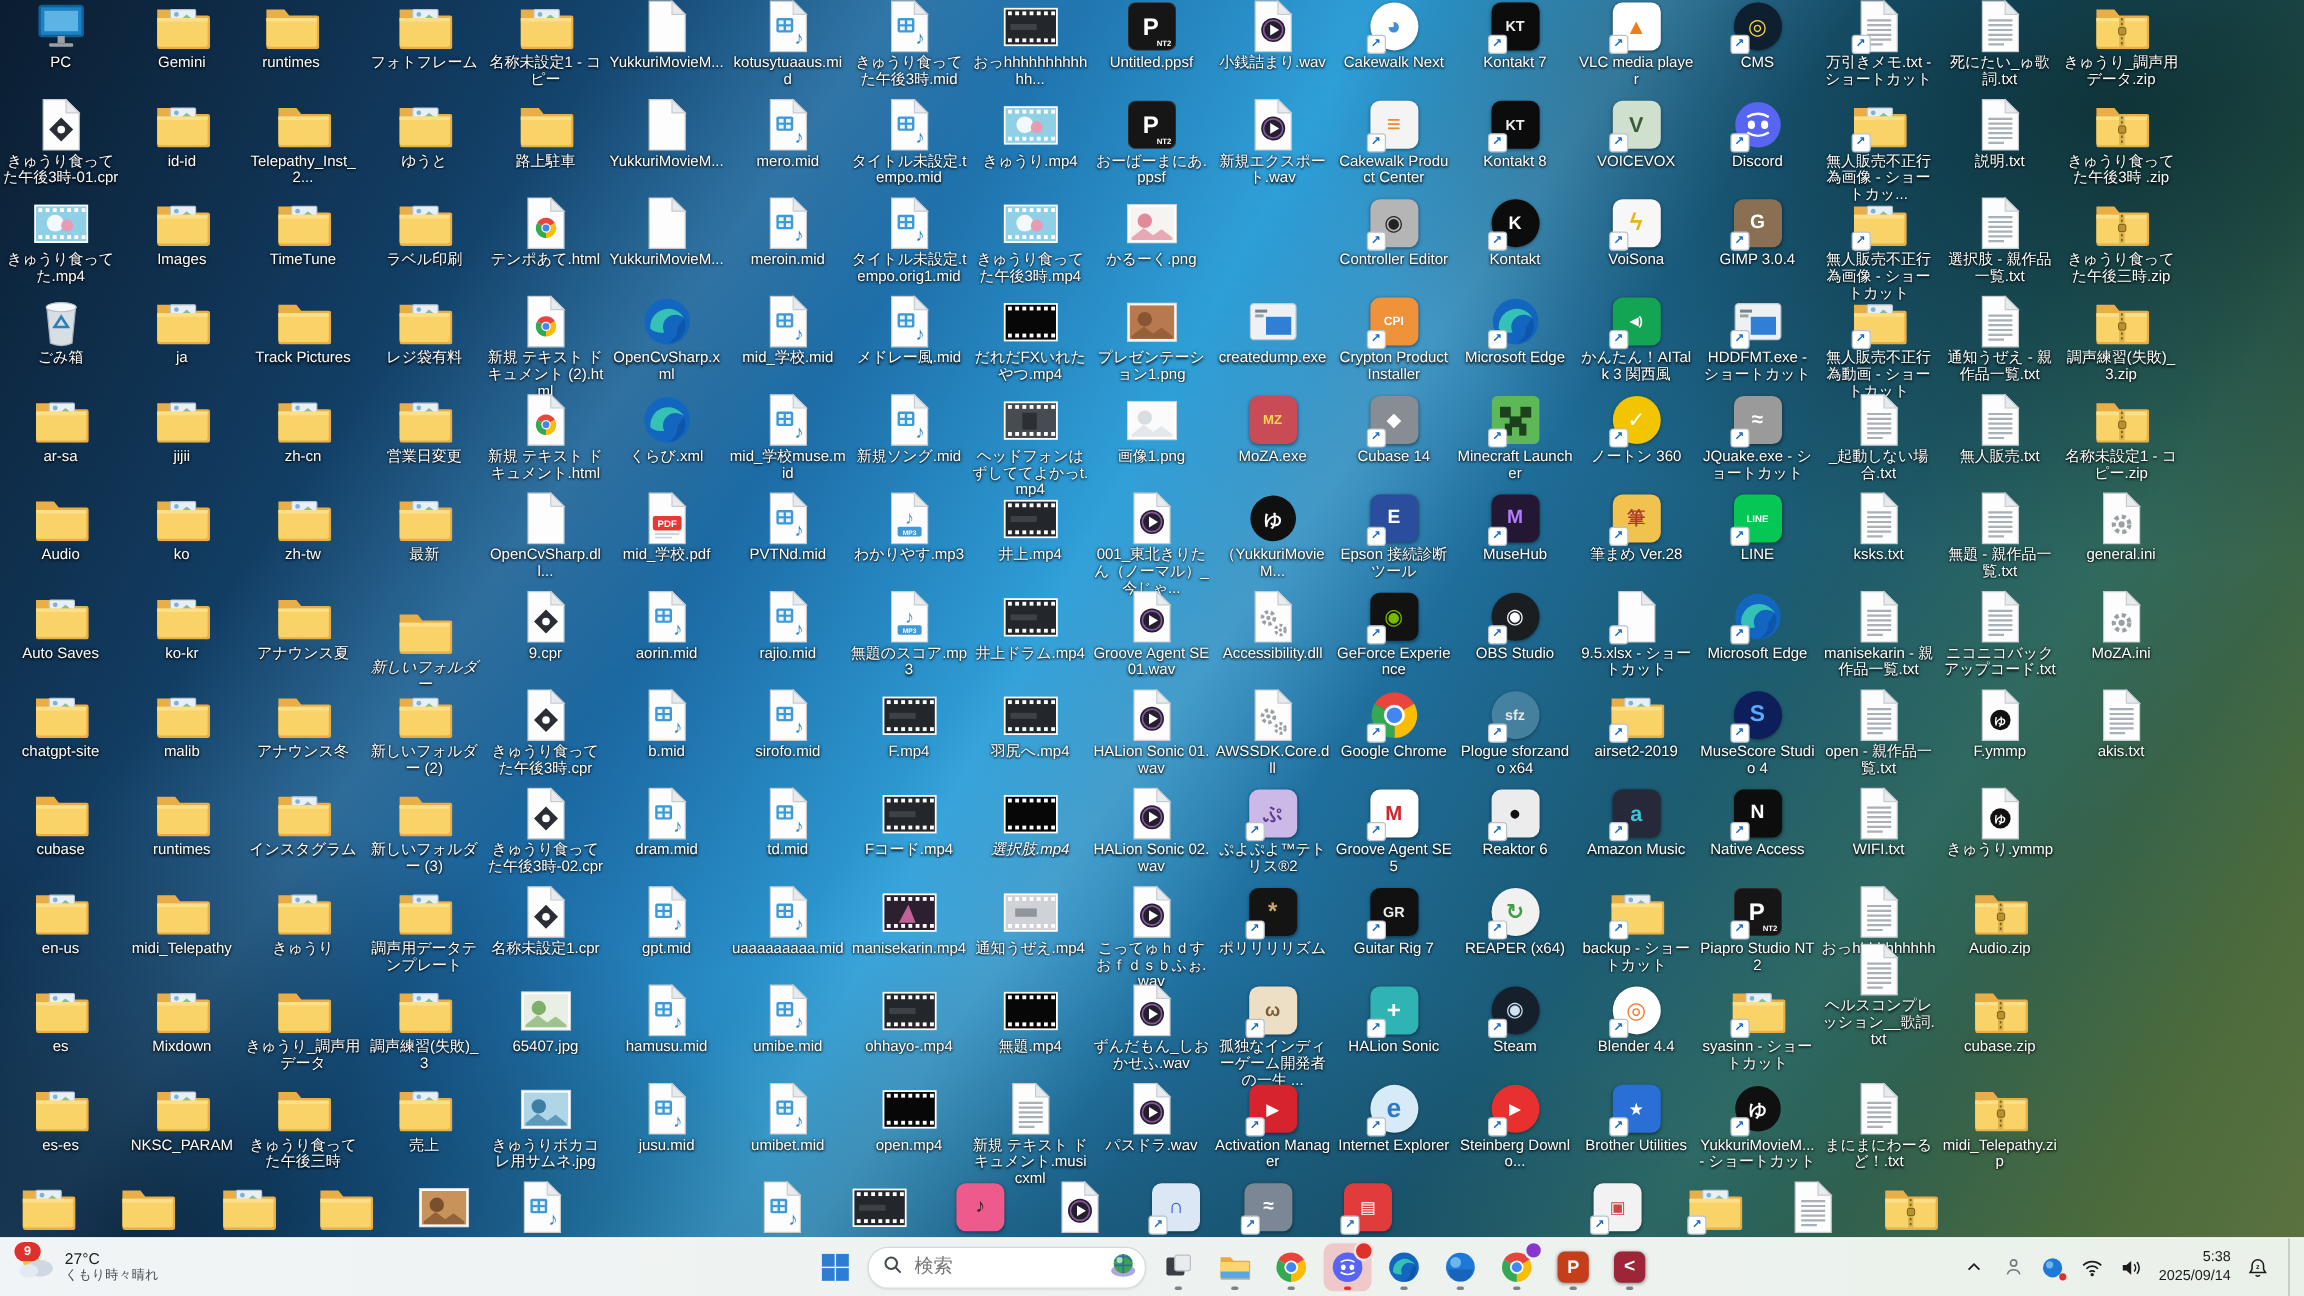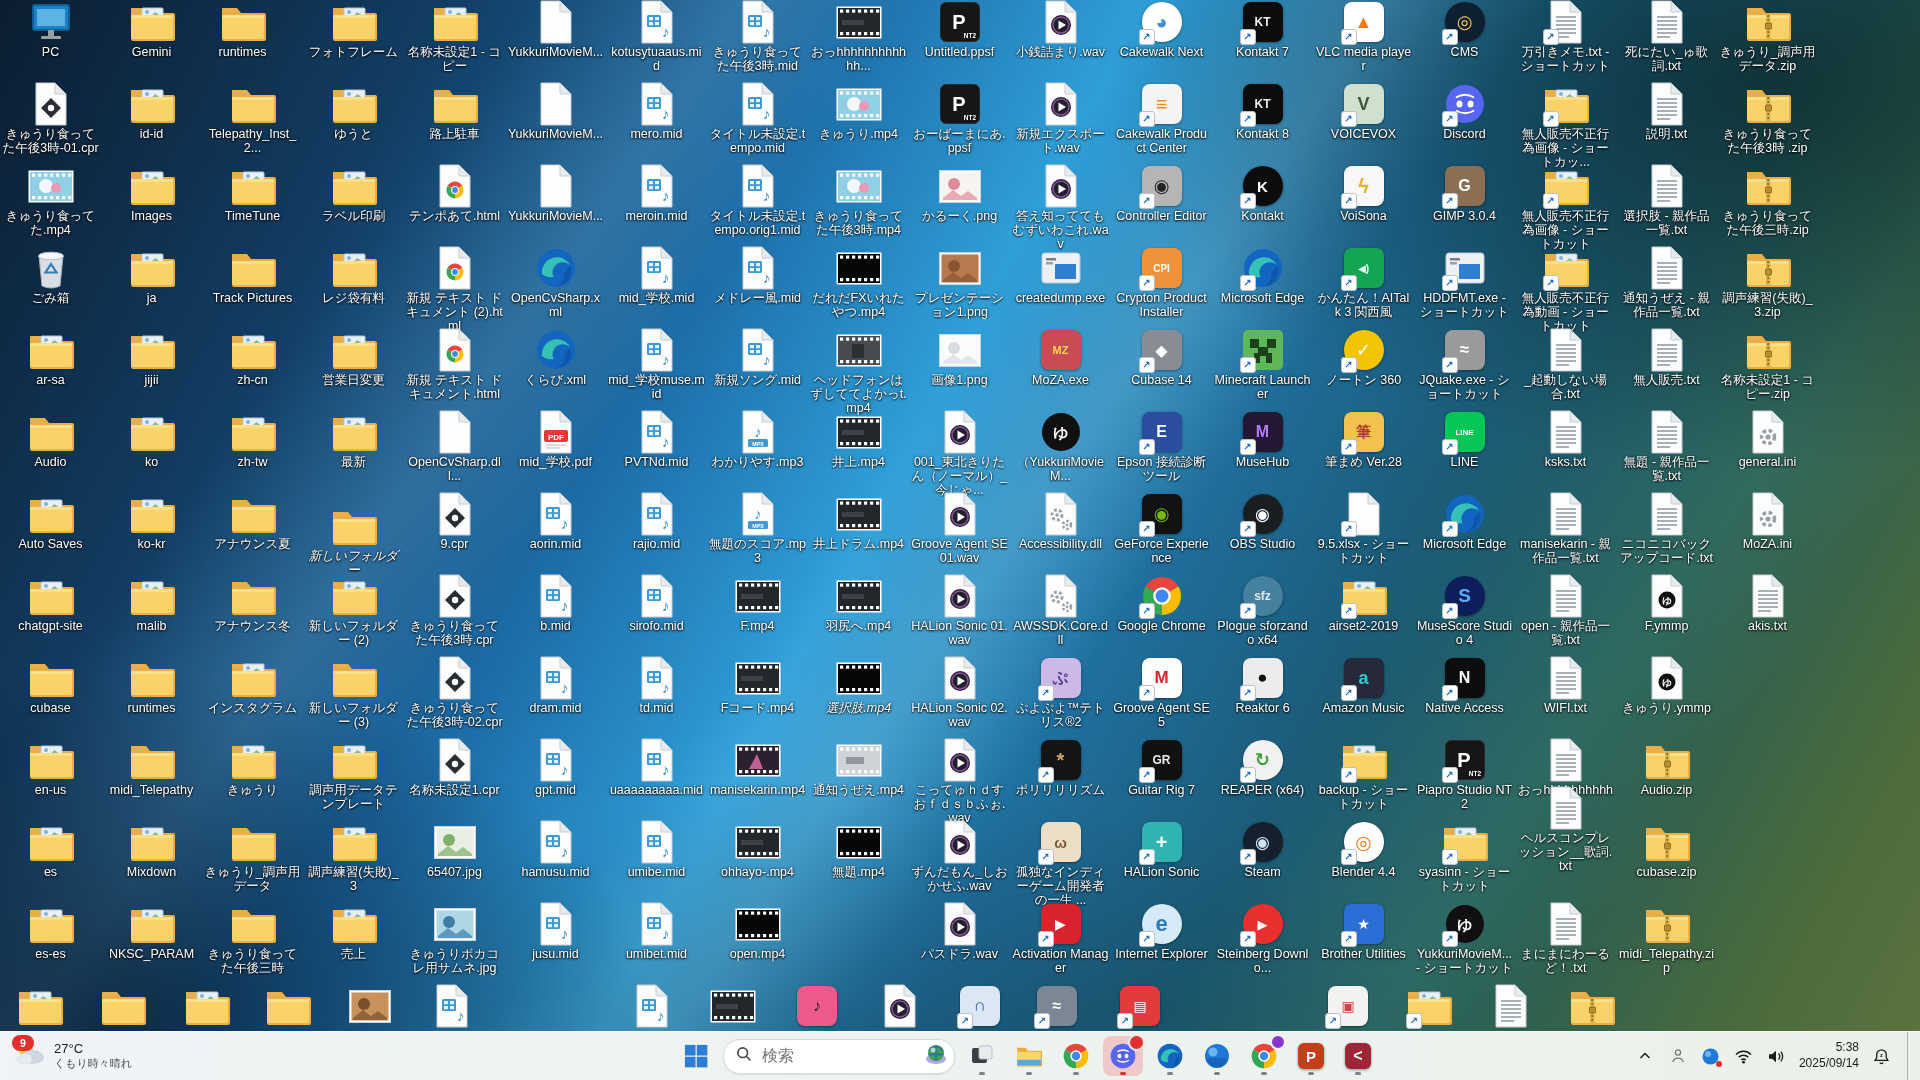--- a/index.html
+++ b/index.html
@@ -1618,20 +1618,30 @@
             <rect x="28" y="26" width="3.2" height="3.2"></rect>
             <rect x="34" y="3.5" width="3.2" height="3.2"></rect>
             <rect x="34" y="26" width="3.2" height="3.2"></rect>
             <rect x="40" y="3.5" width="3.2" height="3.2"></rect>
             <rect x="40" y="26" width="3.2" height="3.2"></rect>
           </g>
         </svg>
       </div>
       <div class="icon-label">無題.mp4</div>
     </div>
+    <div class="cell" style="left: 808px; top: 902px;">
+      <div class="icon-box">
+        <svg width="36" height="44" viewBox="0 0 36 44">
+          <path d="M3 1 h19 l11 11 v31 H3 z" fill="#fdfdfd" stroke="#c7ccd1"></path>
+          <path d="M22 1 l11 11 H22 z" fill="#e8ebee" stroke="#c7ccd1"></path>
+          <path d="M8 17 h20 M8 21 h20 M8 25 h20 M8 29 h20 M8 33 h20 M8 37 h13" stroke="#a8b0b8" stroke-width="1.8"></path>
+        </svg>
+      </div>
+      <div class="icon-label">新規 テキスト ドキュメント.musicxml</div>
+    </div>
     <div class="cell" style="left: 909px; top: 0px;">
       <div class="icon-box">
         <svg width="40" height="40" viewBox="0 0 40 40">
           <rect width="40" height="40" rx="7" fill="#161616" stroke="#3a3a3a"></rect>
           <text x="19" y="27" font-size="20" font-weight="bold" fill="#fff" text-anchor="middle">P</text>
           <text x="30" y="36" font-size="6.5" fill="#fff" text-anchor="middle" font-weight="bold">NT2</text>
         </svg>
       </div>
       <div class="icon-label">Untitled.ppsf</div>
     </div>
@@ -1778,32 +1788,20 @@
       <div class="icon-box">
         <svg width="36" height="44" viewBox="0 0 36 44">
           <path d="M3 1 h19 l11 11 v31 H3 z" fill="#fdfdfd" stroke="#c7ccd1"></path>
           <path d="M22 1 l11 11 H22 z" fill="#e8ebee" stroke="#c7ccd1"></path>
           <rect x="8" y="15" width="20" height="20" rx="10" fill="#241f2d"></rect>
           <circle cx="18" cy="25" r="8" fill="none" stroke="#8a55a0" stroke-width="1.4"></circle>
           <path d="M15.5 20.5 v9 l7.5 -4.5 z" fill="#fff"></path>
         </svg>
       </div>
       <div class="icon-label">新規エクスポート.wav</div>
-    </div>
-    <div class="cell" style="left: 1010px; top: 164px;">
-      <div class="icon-box">
-        <svg width="36" height="44" viewBox="0 0 36 44">
-          <path d="M3 1 h19 l11 11 v31 H3 z" fill="#fdfdfd" stroke="#c7ccd1"></path>
-          <path d="M22 1 l11 11 H22 z" fill="#e8ebee" stroke="#c7ccd1"></path>
-          <rect x="8" y="15" width="20" height="20" rx="10" fill="#241f2d"></rect>
-          <circle cx="18" cy="25" r="8" fill="none" stroke="#8a55a0" stroke-width="1.4"></circle>
-          <path d="M15.5 20.5 v9 l7.5 -4.5 z" fill="#fff"></path>
-        </svg>
-      </div>
-      <div class="icon-label">答え知っててもむずいわこれ.wav</div>
     </div>
     <div class="cell" style="left: 1010px; top: 246px;">
       <div class="icon-box">
         <svg width="40" height="36" viewBox="0 0 40 36">
           <rect x="1" y="3" width="38" height="30" rx="3" fill="#eef1f4" stroke="#c3c9cf"></rect>
           <rect x="5" y="8" width="10" height="2.5" fill="#7a8088"></rect>
           <rect x="5" y="12" width="7" height="2.5" fill="#9aa2aa"></rect>
           <rect x="14" y="14" width="21" height="15" fill="#2f7fd4"></rect>
         </svg>
       </div>

